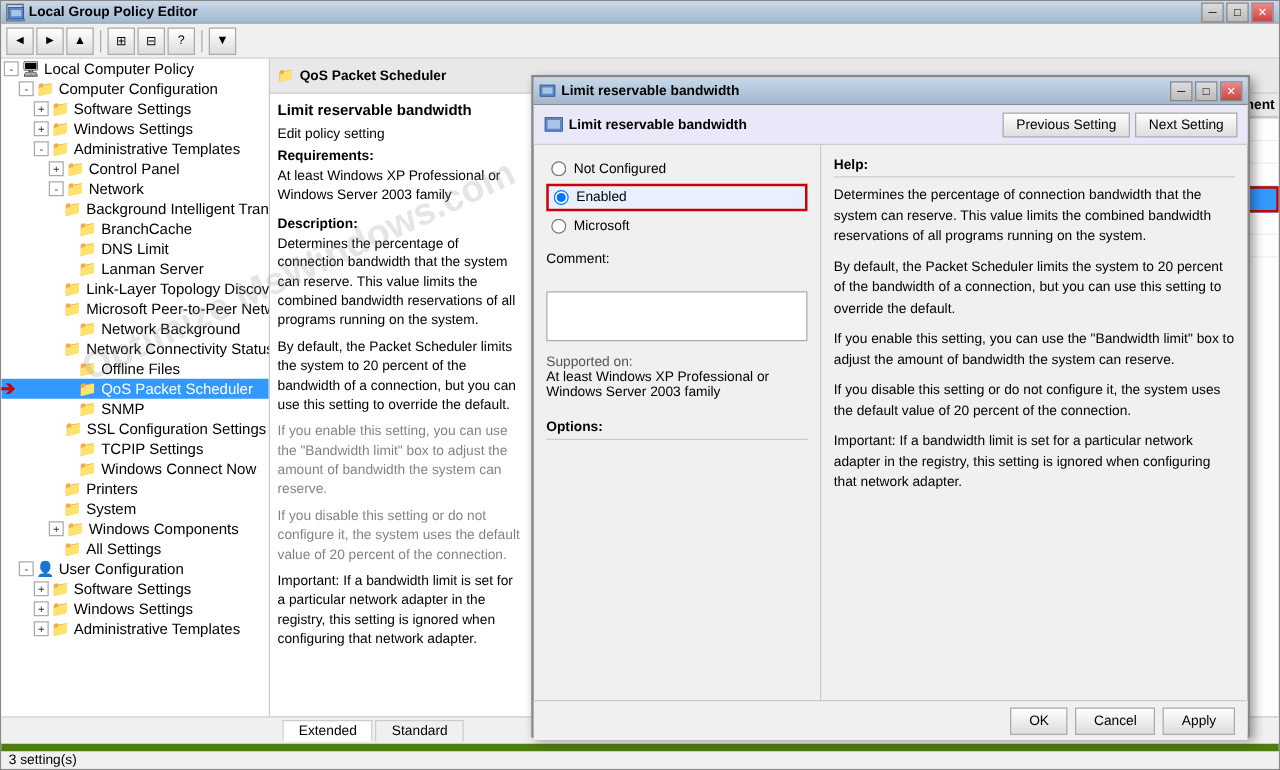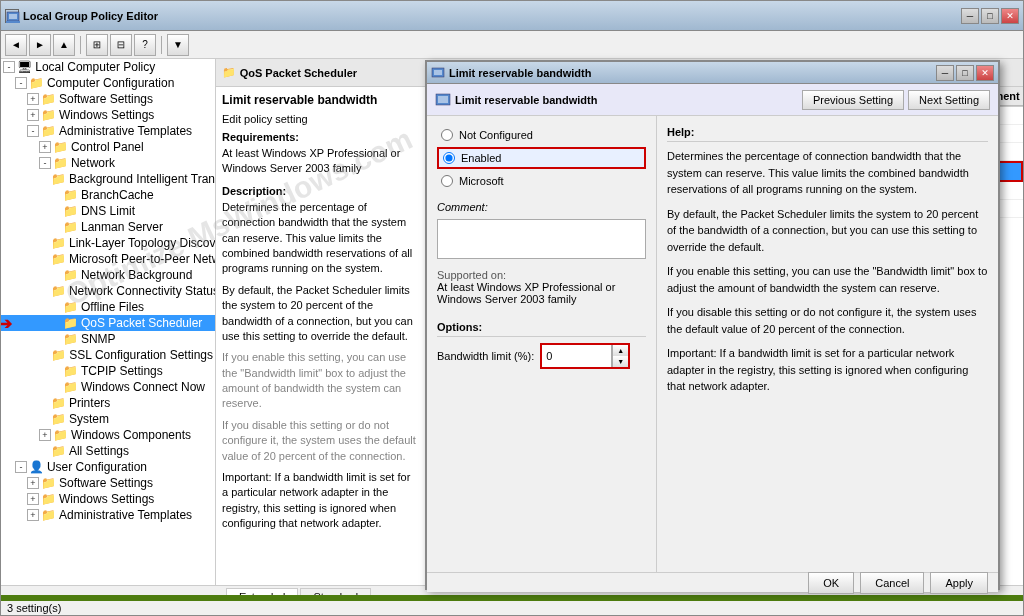--- a/index.html
+++ b/index.html
@@ -18,21 +18,21 @@
       position: absolute;
       top: 0; left: 0;
       width: 1024px;
       height: 616px;
       background: #f0f0f0;
       border: 1px solid #888;
     }
 
     
     .title-bar {
-      height: 30px;
+      height: 18px;
       background: linear-gradient(to bottom, #c8d8e8 0%, #a0b8d0 100%);
       display: flex;
       align-items: center;
       justify-content: space-between;
       padding: 0 4px;
       border-bottom: 1px solid #888;
     }
     .title-bar-left {
       display: flex;
       align-items: center;
@@ -289,21 +289,21 @@
     }
     .radio-input {
       width: 12px;
       height: 12px;
     }
     .radio-label { font-size: 11px; }
 
     .comment-section {
       margin-bottom: 8px;
     }
-    .comment-label { font-size: 11px; margin-bottom: 6px; font-style: italic; }
+    .comment-label { font-size: 11px; margin-bottom: 20px; }
     .comment-box {
       width: 100%;
       height: 40px;
       border: 1px solid #aaa;
       background: #fff;
       resize: none;
       font-size: 11px;
     }
 
     .supported-on {
@@ -354,21 +354,21 @@
       line-height: 1;
     }
 
     .help-section {
       font-size: 11px;
     }
     .help-title { font-weight: bold; margin-bottom: 6px; border-bottom: 1px solid #ccc; padding-bottom: 3px; }
     .help-text { line-height: 1.5; color: #000; }
 
     .dialog-footer {
-      height: 20px;
+      height: 32px;
       border-top: 1px solid #ccc;
       background: #f0f0f0;
       display: flex;
       align-items: center;
       justify-content: flex-end;
       gap: 6px;
       padding: 0 10px;
     }
     .footer-btn {
       padding: 4px 14px;
@@ -789,30 +789,20 @@
           <textarea class="comment-box" style=""></textarea>
         </div>
 
         <div class="supported-on">
           <div class="supported-on-label">Supported on:</div>
           <div class="supported-on-value">At least Windows XP Professional or Windows Server 2003 family</div>
         </div>
 
         <div class="options-section">
           <div class="options-title">Options:</div>
-          <div class="bandwidth-row">
-            <label class="bandwidth-label">Bandwidth limit (%):</label>
-            <div class="bandwidth-input-wrap">
-              <input type="text" class="bandwidth-input" value="0" style="">
-              <div class="bandwidth-spin">
-                <button class="spin-btn">▲</button>
-                <button class="spin-btn">▼</button>
-              </div>
-            </div>
-          </div>
         </div>
       </div>
 
       <div class="dialog-right">
         <div class="help-section">
           <div class="help-title">Help:</div>
           <div class="help-text" style="margin-bottom:8px;">Determines the percentage of connection bandwidth that the system can reserve. This value limits the combined bandwidth reservations of all programs running on the system.</div>
           <div class="help-text" style="margin-bottom:8px;">By default, the Packet Scheduler limits the system to 20 percent of the bandwidth of a connection, but you can use this setting to override the default.</div>
           <div class="help-text" style="margin-bottom:8px;">If you enable this setting, you can use the "Bandwidth limit" box to adjust the amount of bandwidth the system can reserve.</div>
           <div class="help-text" style="margin-bottom:8px;">If you disable this setting or do not configure it, the system uses the default value of 20 percent of the connection.</div>

